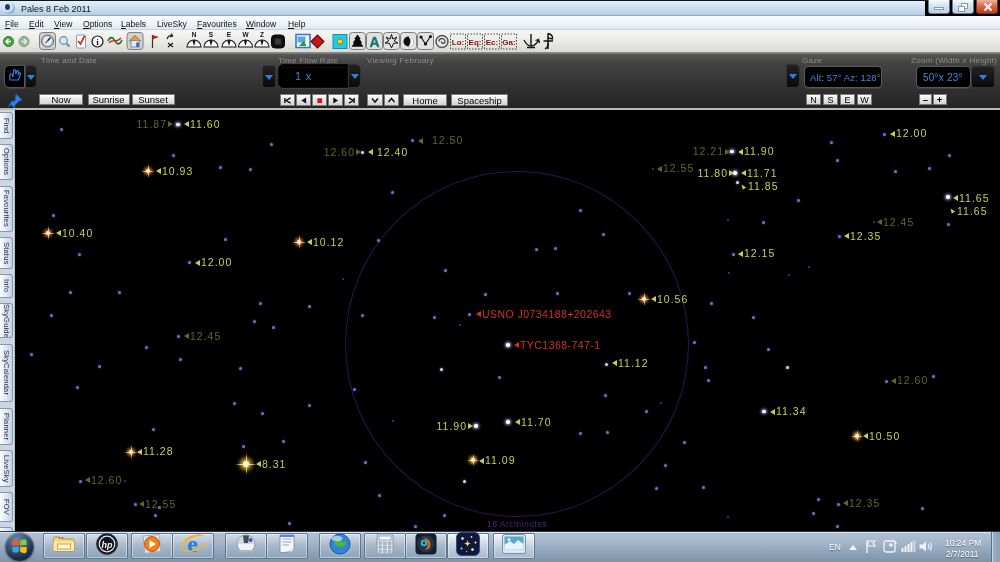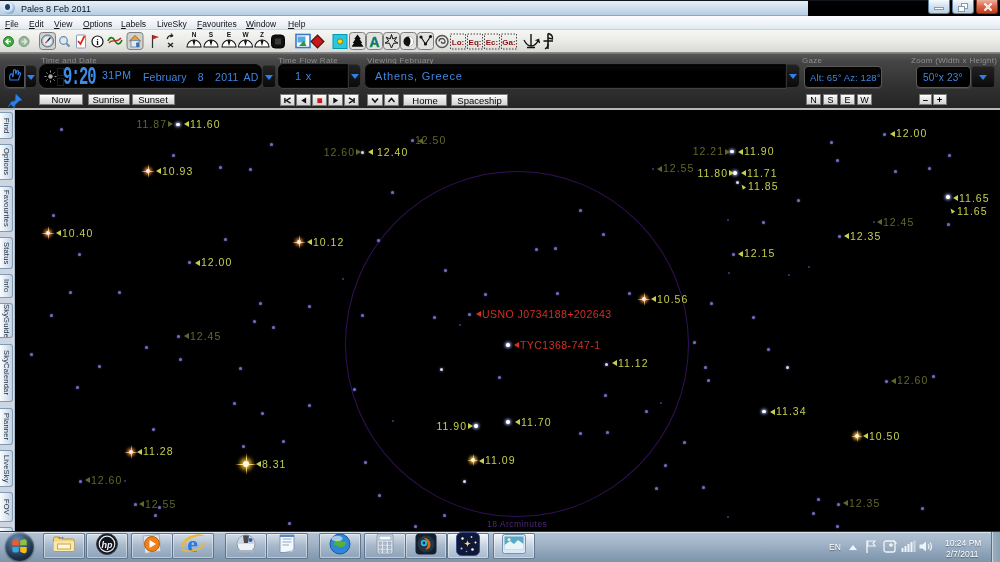--- a/index.html
+++ b/index.html
@@ -17,21 +17,21 @@
 .tab{position:absolute;left:0;width:13px;background:linear-gradient(90deg,#fafcfe,#d9e4f0 60%,#c2d2e4);border:1px solid #8099b5;border-left:none;border-radius:0 3px 3px 0;color:#1c2a3a;font-size:7.5px;letter-spacing:-0.2px;writing-mode:vertical-rl;text-align:center;letter-spacing:0.2px;overflow:hidden}
 .flab{position:absolute;font-size:8px;color:#8f8f8f;letter-spacing:0.3px}
 .fld{position:absolute;background:linear-gradient(#0c0c0c,#000 30%,#000);border:1px solid #0a0a0a;border-radius:4px;box-shadow:inset 0 1px 2px #000, 0 1px 0 rgba(120,120,120,0.25)}
 .bluetext{color:#3f87e0;font-size:11px;letter-spacing:0.8px;white-space:nowrap}
 .drop{position:absolute;background:linear-gradient(#222,#0a0a0a);border:1px solid #333;border-radius:3px}
 .drop:after{content:"";position:absolute;left:50%;top:50%;margin:-2px 0 0 -4px;border-left:4px solid transparent;border-right:4px solid transparent;border-top:5px solid #2f7fe8}
 .tb{position:absolute;top:2px;height:26px;border:1px solid rgba(90,110,135,0.9);border-radius:2px;background:linear-gradient(rgba(255,255,255,0.45),rgba(255,255,255,0.12) 45%,rgba(185,200,218,0.22));box-shadow:inset 0 0 0 1px rgba(255,255,255,0.4)}
 </style></head>
 <body>
 
-<div class="abs" style="left:0;top:0;width:808px;height:16px;background:linear-gradient(#e9f2fa,#cfe0ef 50%,#b7cde2);border-bottom:1px solid #8ea8c0">
+<div class="abs" style="left:0;top:0;width:925px;height:16px;background:linear-gradient(#e9f2fa,#cfe0ef 50%,#b7cde2);border-bottom:1px solid #8ea8c0">
  <div class="abs" style="left:0;top:0;width:1000px;height:1px;background:#10151c"></div>
  <div class="abs" style="left:3px;top:2px;width:12px;height:12px;border-radius:50%;background:radial-gradient(circle at 35% 35%,#fff,#cfe2f2 45%,#3a6ea8)"></div>
  <div class="abs" style="left:5px;top:4px;width:5px;height:6px;border-radius:50% 50% 40% 40%;background:#1a3c66"></div>
  <div class="abs" style="left:21px;top:3.5px;font-size:9px;color:#101820">Pales 8 Feb 2011</div>
  <div class="abs" style="left:928px;top:0;width:22px;height:14px;background:linear-gradient(#f7fbfd,#d4e3f0 45%,#bdd2e4);border:1px solid #5e7d99;border-top:none;border-radius:0 0 3px 3px">
    <div class="abs" style="left:5px;top:7px;width:10px;height:3px;background:#fdfdfd;border:1px solid #8a9aa8"></div>
     </div>
  <div class="abs" style="left:952px;top:0;width:22px;height:14px;background:linear-gradient(#f7fbfd,#d4e3f0 45%,#bdd2e4);border:1px solid #5e7d99;border-top:none;border-radius:0 0 3px 3px">
    <div class="abs" style="left:8px;top:3px;width:7px;height:6px;background:#fff;border:1px solid #8a9aa8"></div>
    <div class="abs" style="left:5px;top:6px;width:7px;height:6px;background:#fdfdfd;border:1px solid #8a9aa8"></div>
@@ -140,47 +140,31 @@
     <path d="M548 3.5 Q553 4.5 552.5 9 L548 8 M543.5 11 L553 11 M545 19 Q548.5 17 548 13.5" stroke="#111" stroke-width="1.3" fill="none"></path>
 </svg>
 
 <div class="abs" style="left:0;top:53px;width:1000px;height:69px;background:linear-gradient(#5a5a5a,#454545 12%,#333 45%,#262626 75%,#1d1d1d)">
  <div class="abs" style="left:0;top:0;width:1000px;height:1px;background:#7a7a7a"></div>
  <div class="abs fld" style="left:4px;top:12px;width:21px;height:23px;border-radius:5px 0 0 5px;border:1px solid #555"><svg width="19" height="21">
         <path d="M5 14 Q4 9 6 8 Q7 7.5 7.5 9 L8 11 L8.5 5 Q8.7 3.5 9.7 3.7 Q10.6 3.8 10.6 5.2 L10.8 8 L11.5 5.5 Q11.9 4.3 12.8 4.6 Q13.7 5 13.4 6.3 L13 9 L13.8 7.3 Q14.3 6.3 15.1 6.8 Q15.9 7.3 15.4 8.6 Q14 12 13.5 14 Z" fill="none" stroke="#2f7fe8" stroke-width="1.2"></path>
       </svg></div>
  <div class="abs drop" style="left:25px;top:12px;width:12px;height:23px;border-radius:0 5px 5px 0;border-left:1px solid #444"></div>
  <div class="flab" style="left:41px;top:3px">Time and Date</div>
- <div class="abs fld" style="left:39px;top:11px;width:223px;height:24px;border-radius:7px">
-   <svg class="abs" style="left:4px;top:5px" width="13" height="13">
-        <circle cx="6.5" cy="6.5" r="2.2" fill="#aaa"></circle>
-        <g stroke="#aaa" stroke-width="0.9">
-          <path d="M6.5 0.5 V2.5 M6.5 10.5 V12.5 M0.5 6.5 H2.5 M10.5 6.5 H12.5 M2.3 2.3 L3.7 3.7 M9.3 9.3 L10.7 10.7 M10.7 2.3 L9.3 3.7 M2.3 10.7 L3.7 9.3"></path>
-        </g>
-      </svg>
-   <div class="abs" style="left:17px;top:3px;width:7px;height:8px;border:1px solid #1e1e1e"></div>
-   <div class="abs" style="left:17px;top:13px;width:7px;height:8px;border:1px solid #1e1e1e"></div>
-   <div class="abs" style="left:23px;top:-2px;font-family:'Liberation Mono',monospace;font-size:25px;font-weight:bold;color:#3f8ce8;letter-spacing:-2px;transform:scaleX(0.62);transform-origin:0 0;white-space:nowrap">9:20</div>
-   <div class="abs" style="left:62px;top:3.5px;font-size:10.5px;color:#3f8ce8;letter-spacing:0.5px;white-space:nowrap">31PM</div>
-   <div class="abs bluetext" style="left:103px;top:6px;font-size:10.5px;letter-spacing:0.2px;word-spacing:2.5px">February&nbsp; 8&nbsp; 2011 AD</div>
- </div>
  <div class="abs drop" style="left:262px;top:12px;width:14px;height:23px"></div>
  <div class="flab" style="left:278px;top:3px">Time Flow Rate</div>
  <div class="abs fld" style="left:278px;top:11px;width:70px;height:24px;border-radius:5px 0 0 5px">
       <div class="abs bluetext" style="left:16px;top:5px">1 x</div>
     </div>
  <div class="abs drop" style="left:348px;top:11px;width:13px;height:24px;border-radius:0 5px 5px 0"></div>
  <div class="flab" style="left:367px;top:3px">Viewing February</div>
- <div class="abs fld" style="left:365px;top:11px;width:421px;height:24px;border-radius:5px 0 0 5px">
-      <div class="abs bluetext" style="left:9px;top:5px">Athens, Greece</div>
-    </div>
  <div class="abs drop" style="left:786px;top:11px;width:14px;height:24px;border-radius:0 5px 5px 0"></div>
  <div class="flab" style="left:802px;top:3px">Gaze</div>
  <div class="abs fld" style="left:804px;top:13px;width:78px;height:22px;border-color:#5a5a5a">
-      <div class="abs bluetext" style="left:5px;top:5px;font-size:9.5px;letter-spacing:0.1px">Alt: 65° Az: 128°</div>
+      <div class="abs bluetext" style="left:5px;top:5px;font-size:9.5px;letter-spacing:0.1px">Alt: 57° Az: 128°</div>
     </div>
  <div class="flab" style="left:911px;top:3px">Zoom (Width x Height)</div>
  <div class="abs fld" style="left:916px;top:13px;width:55px;height:22px;border-color:#5a5a5a">
       <div class="abs bluetext" style="left:6px;top:5px;font-size:10px;letter-spacing:0.2px">50°x 23°</div>
     </div>
  <div class="abs drop" style="left:971px;top:13px;width:24px;height:22px"></div>
  <svg class="abs" style="left:7px;top:40px" width="16" height="16">
       <path d="M9 1 L15 7 L12 8 L8 12 L7.5 15 L4 11.5 L1 14 L4.5 8.5 L8 8 L8.5 4 Z" fill="#2f7fe8" stroke="#1a5cb0" stroke-width="0.8"></path>
     </svg>
  <div class="cbtn" style="left:39px;top:40.5px;width:44px;height:11px;line-height:10px">Now</div>
@@ -375,21 +359,21 @@
 <div class="star" style="left:905.5px;top:396.5px;width:3px;height:3px;background:#7070c0;box-shadow:0 0 2px #5050b0"></div>
 <div class="star" style="left:712px;top:406px;width:2px;height:2px;background:#3c3c96"></div>
 <div class="star" style="left:820.5px;top:414.5px;width:3px;height:3px;background:#7070c0;box-shadow:0 0 2px #5050b0"></div>
 <div class="tri-r" style="left:153px;top:11px;border-left-color:#63662a"></div>
     <div class="lbl lbl-dim" style="right:833px;top:8.5px">11.87</div>
 <div class="tri-l" style="left:169px;top:11px"></div>
     <div class="lbl" style="left:175px;top:8.5px">11.60</div>
 <div class="tri-l" style="left:141px;top:58px"></div>
     <div class="lbl" style="left:147px;top:55.5px">10.93</div>
 <div class="tri-l tri-dim" style="left:403px;top:27.5px"></div>
-    <div class="lbl lbl-dim" style="left:400px;top:25.0px">12.50</div>
+    <div class="lbl lbl-dim" style="left:417px;top:25.0px">12.50</div>
 <div class="tri-r" style="left:341px;top:39px;border-left-color:#63662a"></div>
     <div class="lbl lbl-dim" style="right:645px;top:36.5px">12.60</div>
 <div class="tri-l" style="left:353px;top:39px"></div>
     <div class="lbl" style="left:362px;top:36.5px">12.40</div>
 <div class="tri-l" style="left:41px;top:120px"></div>
     <div class="lbl" style="left:47px;top:117.5px">10.40</div>
 <div class="tri-l" style="left:292px;top:129px"></div>
     <div class="lbl" style="left:298px;top:126.5px">10.12</div>
 <div class="tri-l" style="left:180px;top:149.5px"></div>
     <div class="lbl" style="left:186px;top:147.0px">12.00</div>

